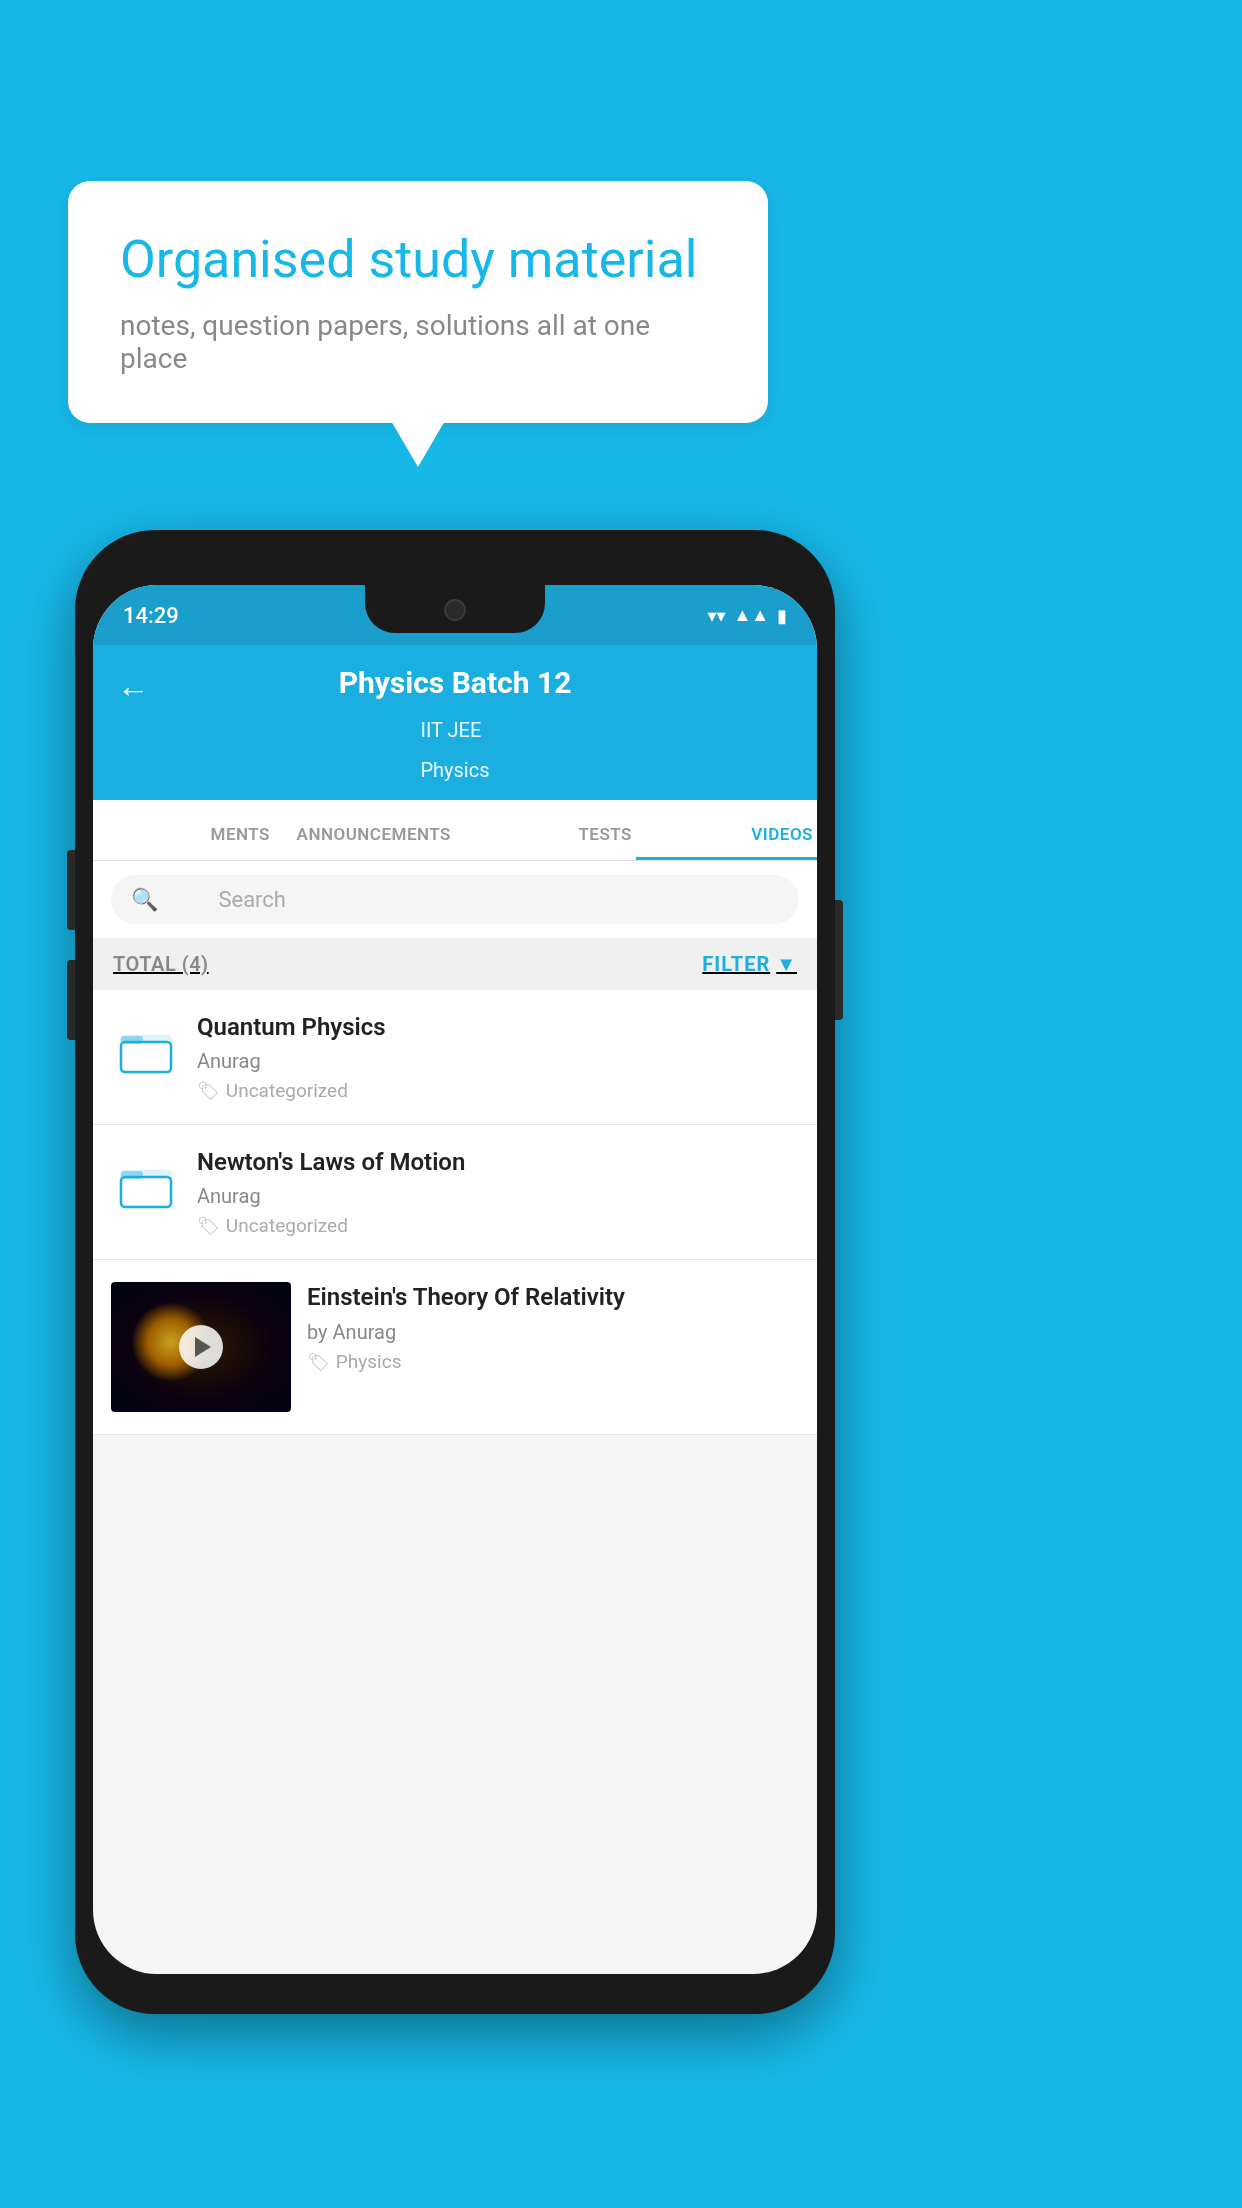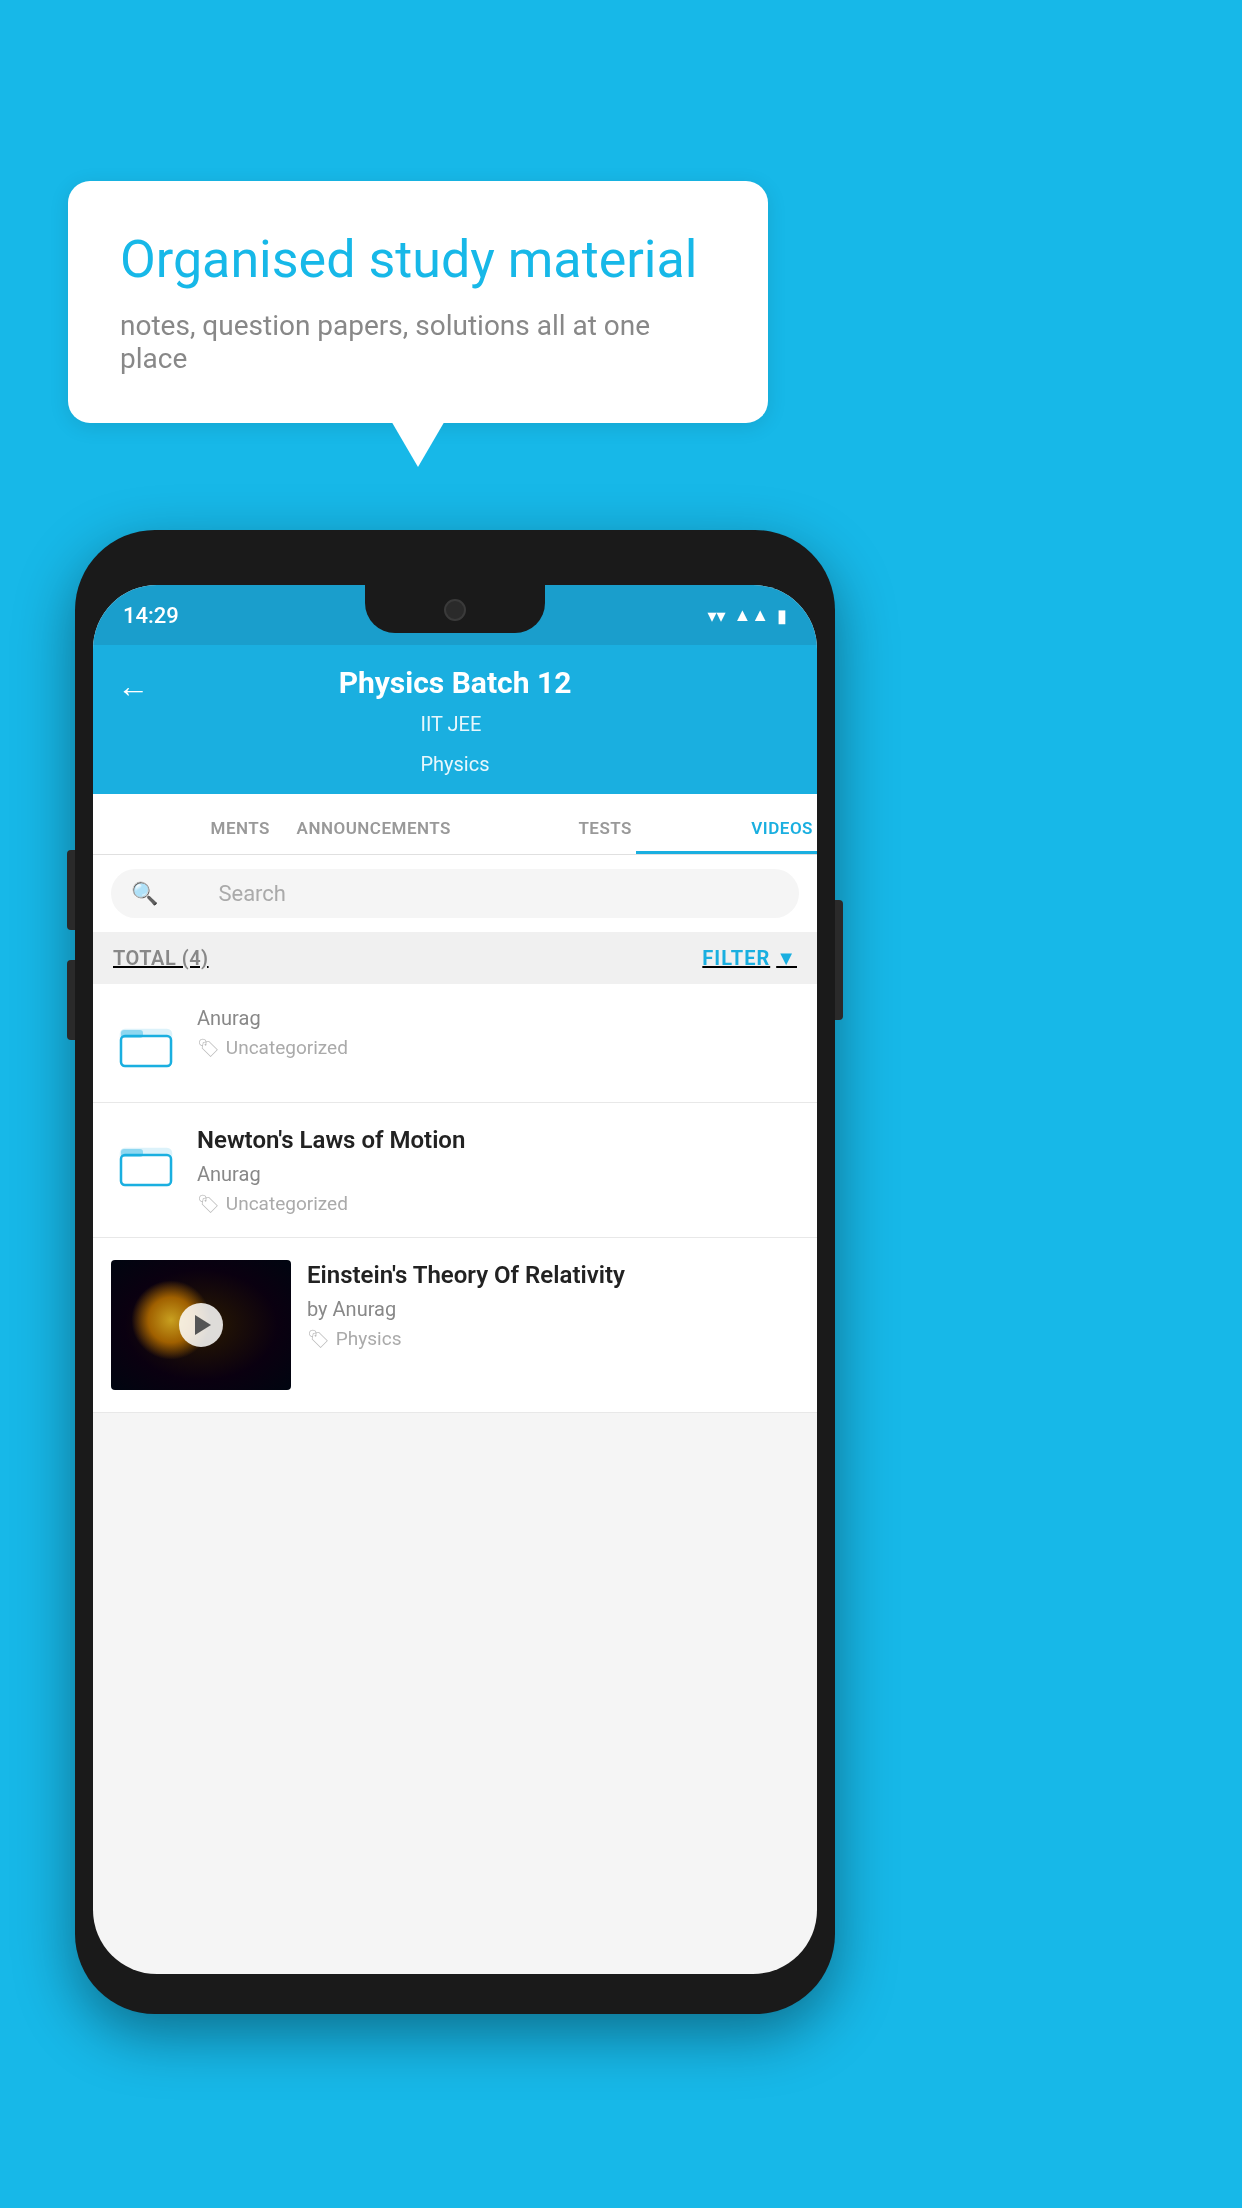--- a/index.html
+++ b/index.html
@@ -174,21 +174,21 @@
       left: 24px;
       top: 22px;
       color: white;
       font-size: 32px;
       font-weight: 300;
     }
     .app-header-title {
       color: white;
       font-size: 30px;
       font-weight: 700;
-      margin-bottom: 12px;
+      margin-bottom: 18px;
     }
     .app-header-subtitle {
       display: flex;
       gap: 16px;
       color: rgba(255,255,255,0.9);
       font-size: 20px;
       flex-direction: column;
     }
     .app-header-subtitle span {
       font-size: 20px;
@@ -440,20 +440,21 @@
 
       <div class="video-item">
         <div class="video-folder-icon">
           <svg class="folder-svg" viewBox="0 0 58 58" fill="none" xmlns="http://www.w3.org/2000/svg">
             <rect x="4" y="14" width="50" height="36" rx="4" fill="#1AAFE0" opacity="0.15" stroke="#1AAFE0" stroke-width="2.5"></rect>
             <rect x="4" y="20" width="50" height="30" rx="4" fill="white" stroke="#1AAFE0" stroke-width="2.5"></rect>
             <rect x="4" y="14" width="22" height="8" rx="3" fill="#1AAFE0" opacity="0.4"></rect>
           </svg>
         </div>
         <div class="video-info">
+          <div class="video-title">Quantum Physics</div>
           <div class="video-author">Anurag</div>
           <div class="video-tag">
             <span class="tag-icon">🏷</span>
             <span>Uncategorized</span>
           </div>
         </div>
       </div>
 
       <div class="video-item">
         <div class="video-folder-icon">

